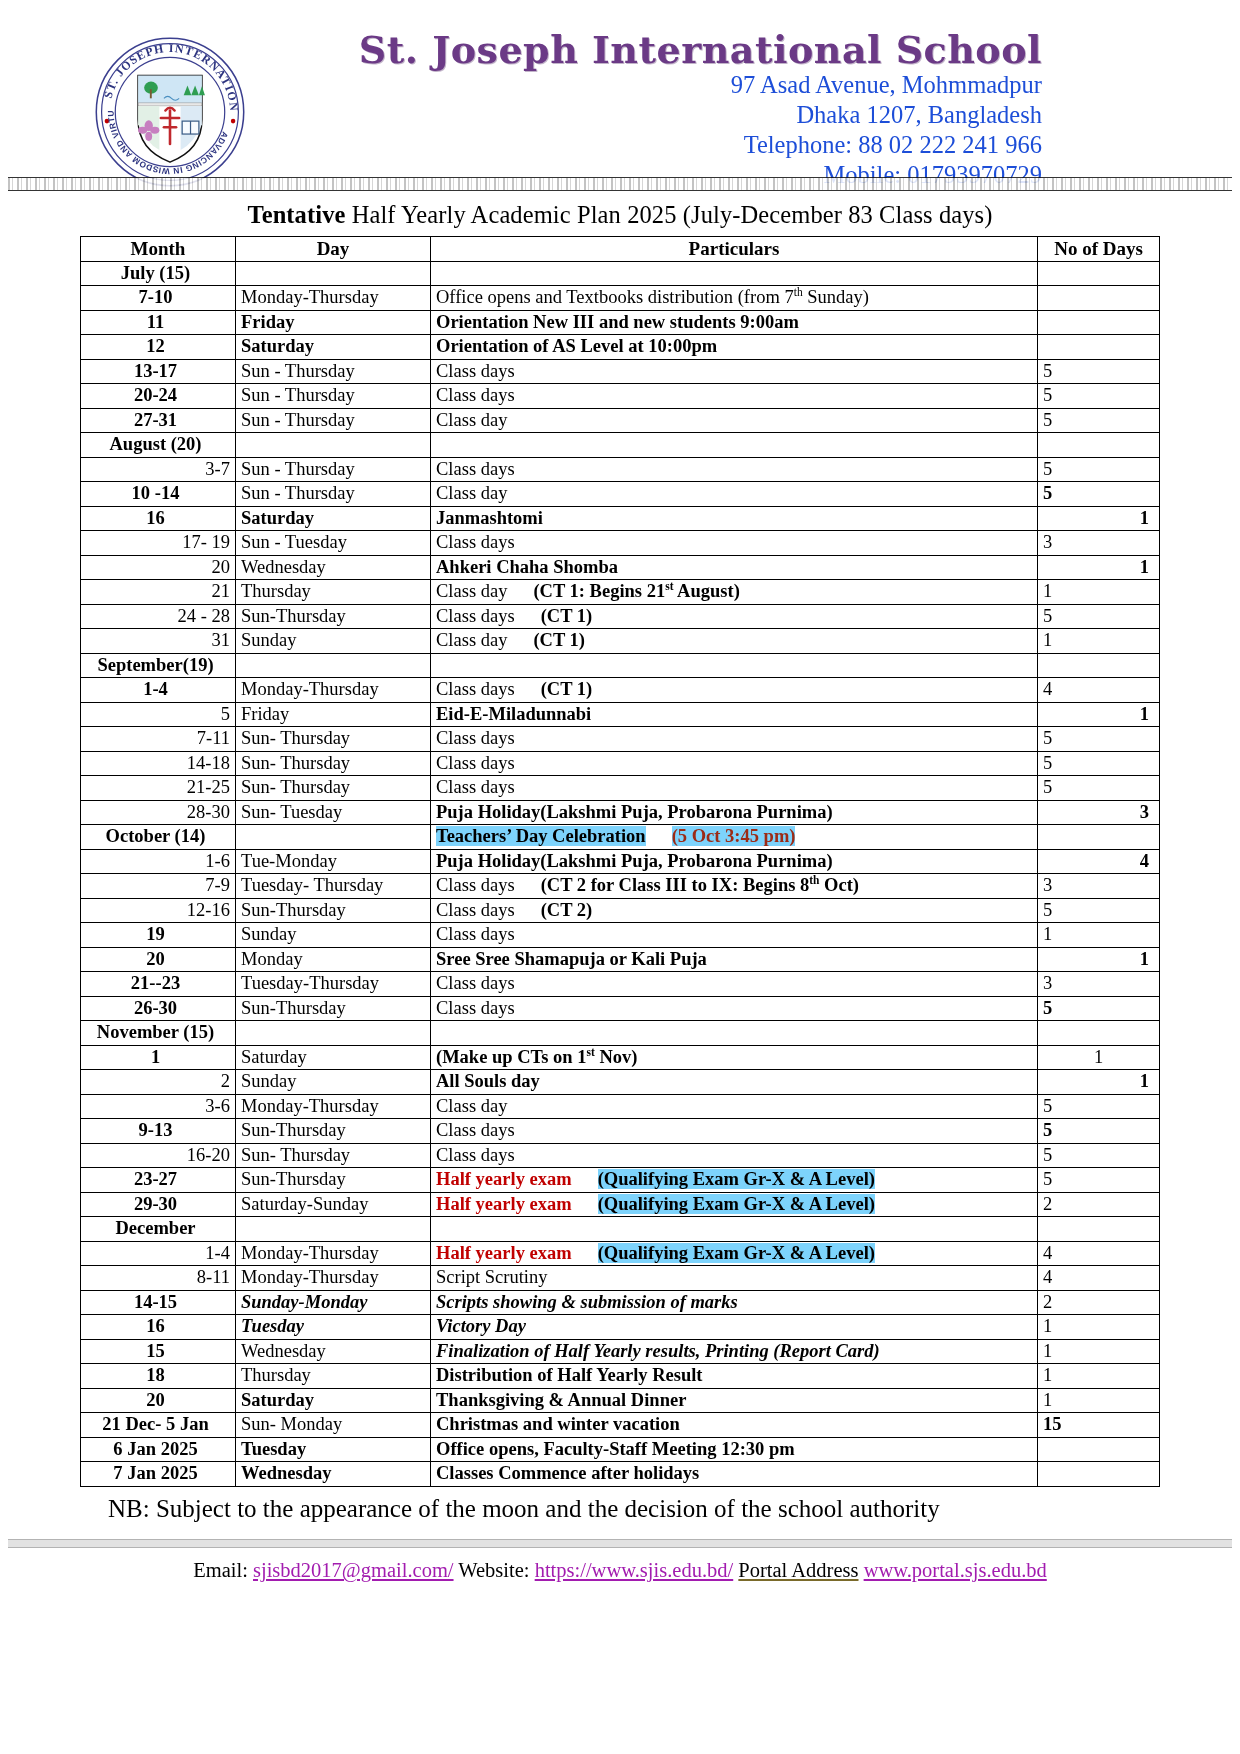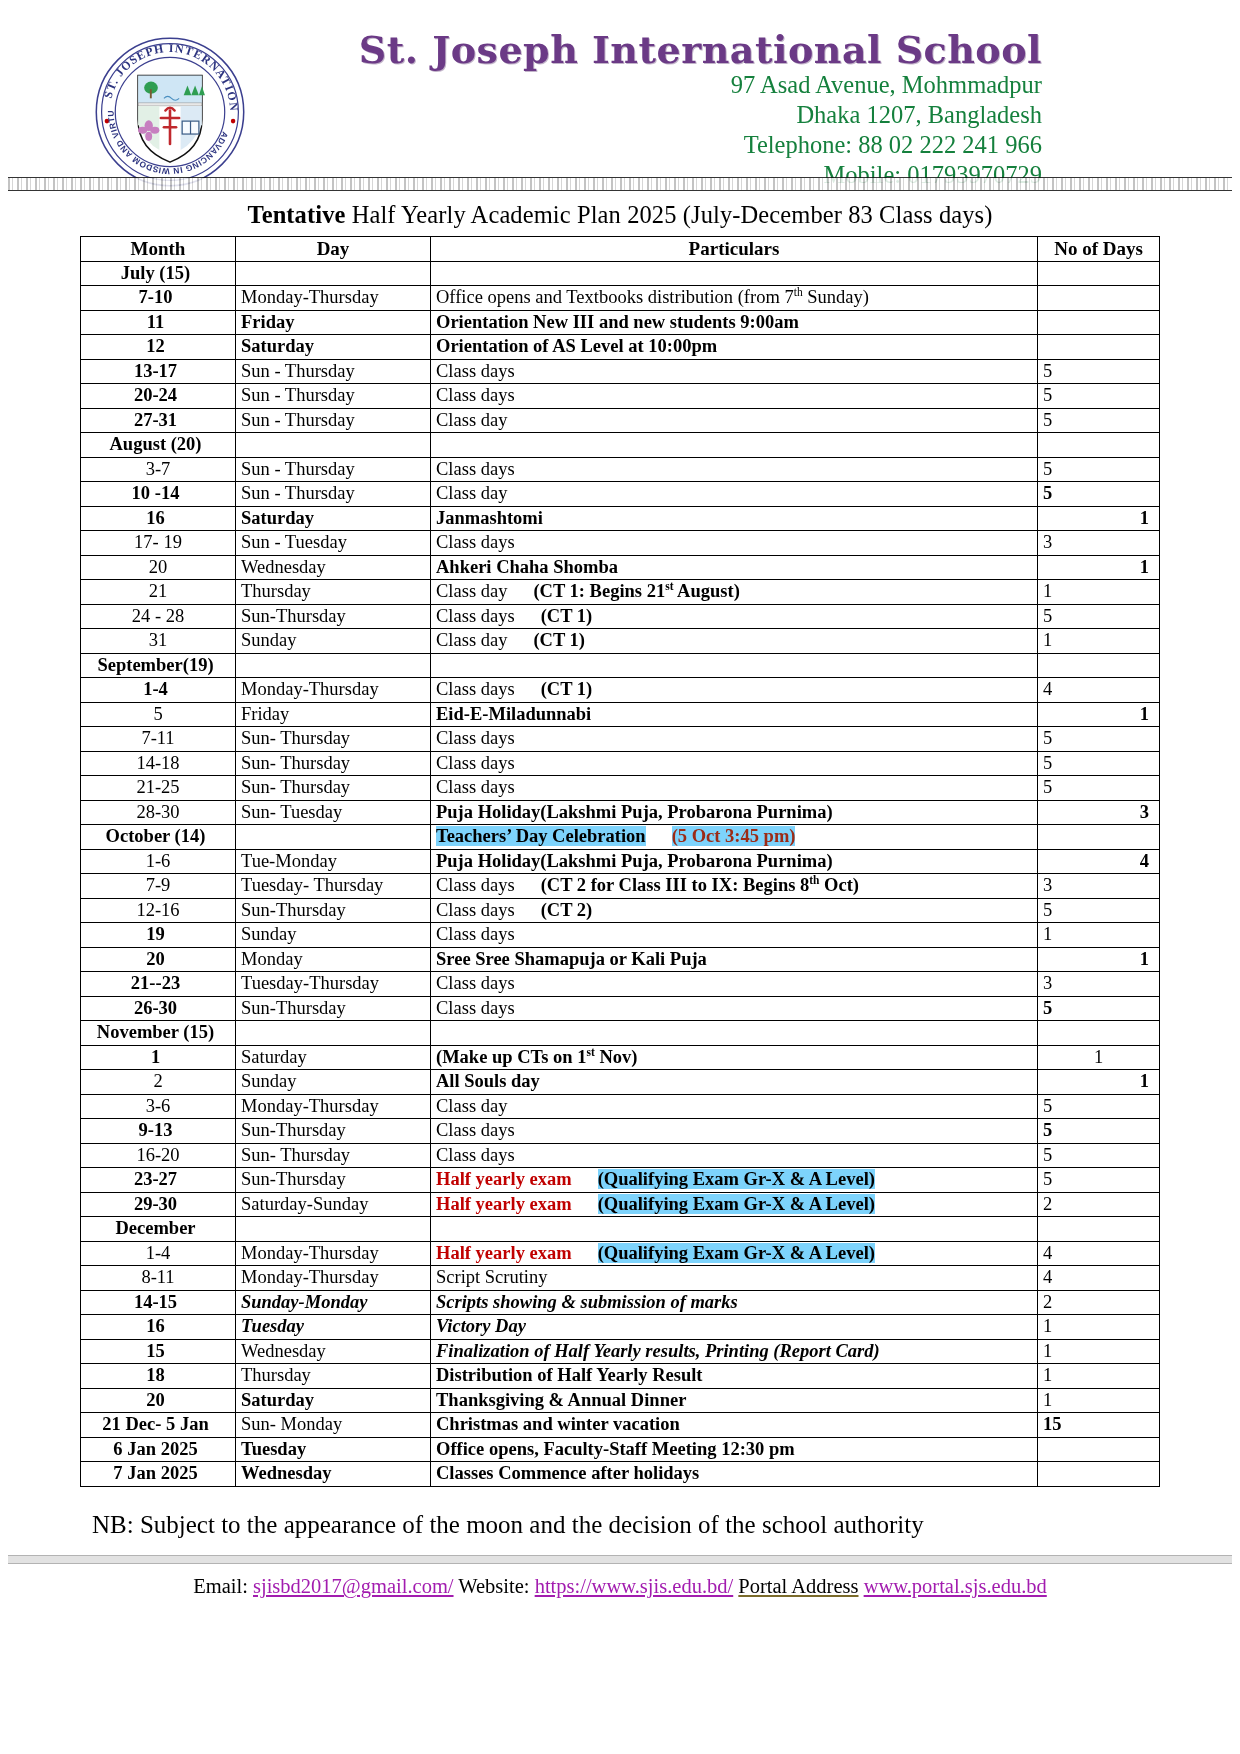--- a/index.html
+++ b/index.html
@@ -38,21 +38,21 @@
     font-size:38px;
     letter-spacing:0.5px;
     color:#6b3a86;
     line-height:1.05;
     white-space:nowrap;
     text-shadow: 1px 1px 0 rgba(80,40,100,.35);
   }
   .addr-line {
     font-size:24.5px;
     line-height:1.22;
-    color:#15803d;
+    color:#1d4ed8;
     white-space:nowrap;
   }
 
   .rule-band {
     position:relative;
     height:12px;
     margin: 2px 8px 0 8px;
     border-top:1.5px solid #111;
     border-bottom:1.5px solid #111;
     background:
@@ -93,41 +93,42 @@
   col.c-month { width:155px; }
   col.c-day   { width:195px; }
   col.c-part  { width:auto; }
   col.c-days  { width:122px; }
 
   thead th {
     text-align:center;
     font-weight:bold;
     font-size:19px;
   }
-  td.month { text-align:center; }
+  td.month { text-align:right; }
   td.month.sec { font-weight:bold; text-align:center; padding-left:0; }
   td.day  { text-align:left; padding-left:7px; }
   td.part { text-align:left; padding-left:7px; }
   td.num  { text-align:left; padding-left:7px; }
   td.num.right { text-align:right; padding-right:10px; font-weight:bold; }
   td.num.mid  { text-align:center; }
 
   .b  { font-weight:bold; }
   .bi { font-weight:bold; font-style:italic; }
   .red { color:#c00000; font-weight:bold; }
   .darkred { color:#9c2b16; font-weight:bold; }
   .hl { background:#7dd3fc; }
   sup { font-size:0.62em; vertical-align:super; line-height:0; }
   .p-note { margin-left:26px; font-weight:bold; }
 
   
   .nb {
-    padding: 24px 80px 0 92px;
+    padding: 8px 80px 0 92px;
     font-size:25px;
     line-height:1.15;
+    margin-left:16px;
   }
   .foot-rule {
     margin: 16px 8px 0 8px;
     height:7px;
     border-top:1px solid #9a9a9a;
     border-bottom:1px solid #9a9a9a;
     background:#d9d9d9;
     opacity:.75;
   }
   .contact {

